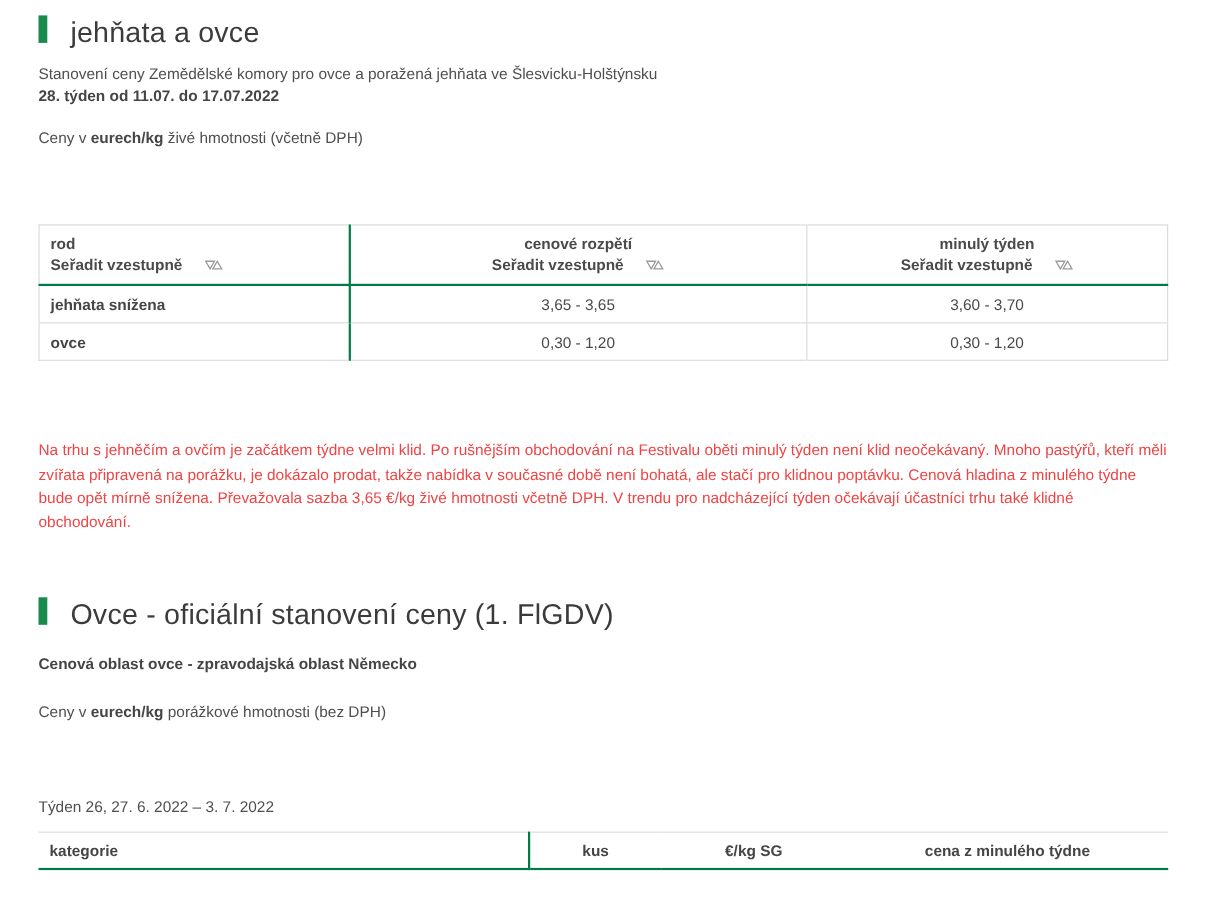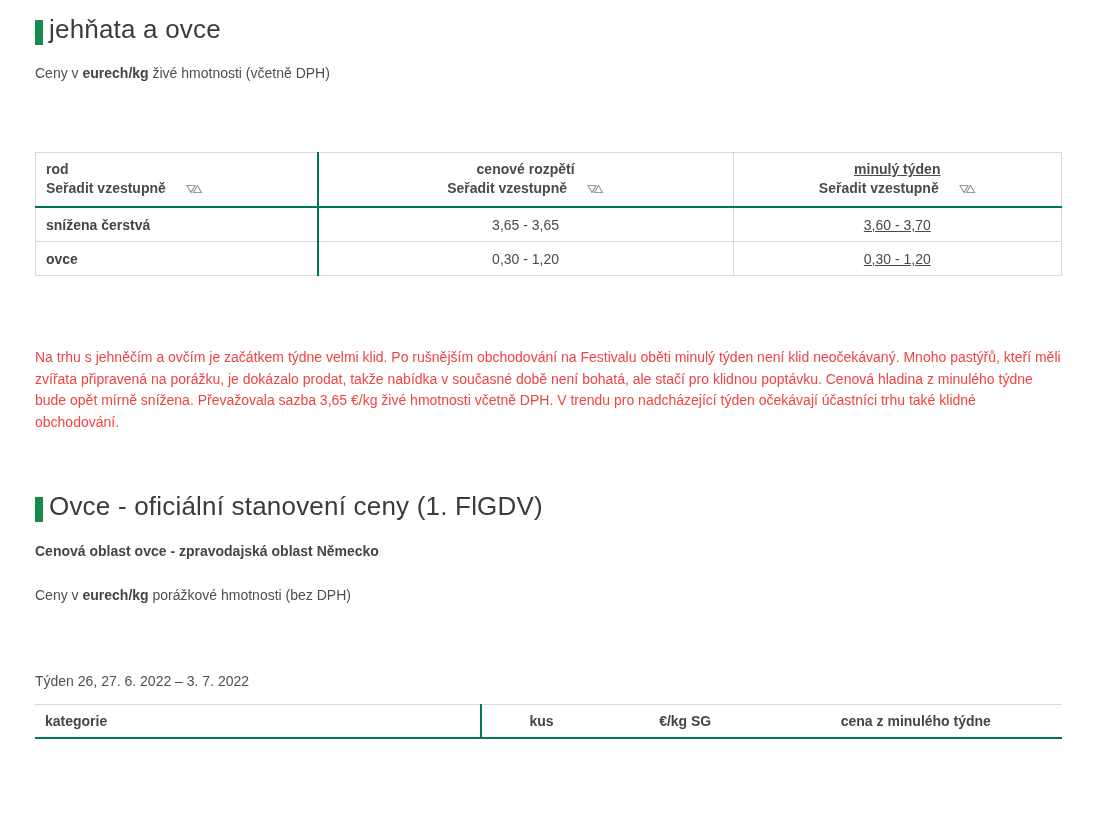--- a/index.html
+++ b/index.html
@@ -13,22 +13,22 @@
     height: 824px;
     overflow: hidden;
     color: #4a4a4a;
   }
   .page {
     padding: 14px 34px 0 35px;
   }
   
   .section-heading {
     display: flex;
-    align-items: flex-end;
-    gap: 6px;
+    align-items: flex-start;
+    gap: 21px;
     margin: 0 0 12px 0;
   }
   .green-bar {
     width: 8px;
     height: 25px;
     background: #178a4c;
     flex: 0 0 auto;
   }
   .section-heading .title-text {
     font-size: 26px;
@@ -47,21 +47,21 @@
   .t1 { border: 1px solid #d9d9d9; }
   .t1 th, .t1 td { font-size: 14px; vertical-align: middle; }
   .t1 thead th {
     border-bottom: 2px solid #007a49;
     padding: 7px 10px 8px 10px;
     font-weight: 700;
     color: #4a4a4a;
   }
   .t1 .c1 { width: 25.4%; text-align: left; border-right: 2px solid #007a49; }
   .t1 .c2 { width: 38.4%; text-align: center; border-right: 1px solid #d9d9d9; }
-  .t1 .c3 { text-align: center; text-decoration: underline; }
+  .t1 .c3 { text-align: center; }
   .t1 tbody td { padding: 8px 10px; height: 17px; }
   .t1 tbody tr:first-child td { border-bottom: 1px solid #d9d9d9; }
   .t1 tbody td.c1 { font-weight: 700; color: #454545; }
   .hdr-line { line-height: 19px; }
   .sort-link {
     display: inline-flex;
     align-items: center;
     gap: 20px;
     font-weight: 700;
     color: #4a4a4a;
@@ -100,20 +100,24 @@
 </head>
 <body>
 
 <div class="page">
 
   <h1 class="section-heading">
     <span class="green-bar"></span>
     <span class="title-text">jehňata a ovce</span>
   </h1>
 
+  <div class="subtitle-block">
+    <p>Stanovení ceny Zemědělské komory pro ovce a poražená jehňata ve Šlesvicku-Holštýnsku</p>
+    <p class="bold">28. týden od 11.07. do 17.07.2022</p>
+  </div>
 
   <p class="price-line-1">
     <span>Ceny v</span>
     <span class="bold">eurech/kg</span>
     <span>živé hmotnosti (včetně DPH)</span>
   </p>
 
 
   <div class="table1-wrap">
     <table class="t1">
@@ -152,21 +156,21 @@
                   <path d="M1 1.5 L9 1.5 L5 8.5 Z" fill="none" stroke="#9b9b9b" stroke-width="1.2"></path>
                   <path d="M11.5 1.5 L15.5 8.5 L7.5 8.5 Z" fill="none" stroke="#9b9b9b" stroke-width="1.2"></path>
                 </svg>
               </a>
             </div>
           </th>
         </tr>
       </thead>
       <tbody>
         <tr>
-          <td class="c1">snížena čerstvá</td>
+          <td class="c1">jehňata snížena</td>
           <td class="c2">3,65 - 3,65</td>
           <td class="c3">3,60 - 3,70</td>
         </tr>
         <tr>
           <td class="c1">ovce</td>
           <td class="c2">0,30 - 1,20</td>
           <td class="c3">0,30 - 1,20</td>
         </tr>
       </tbody>
     </table>

